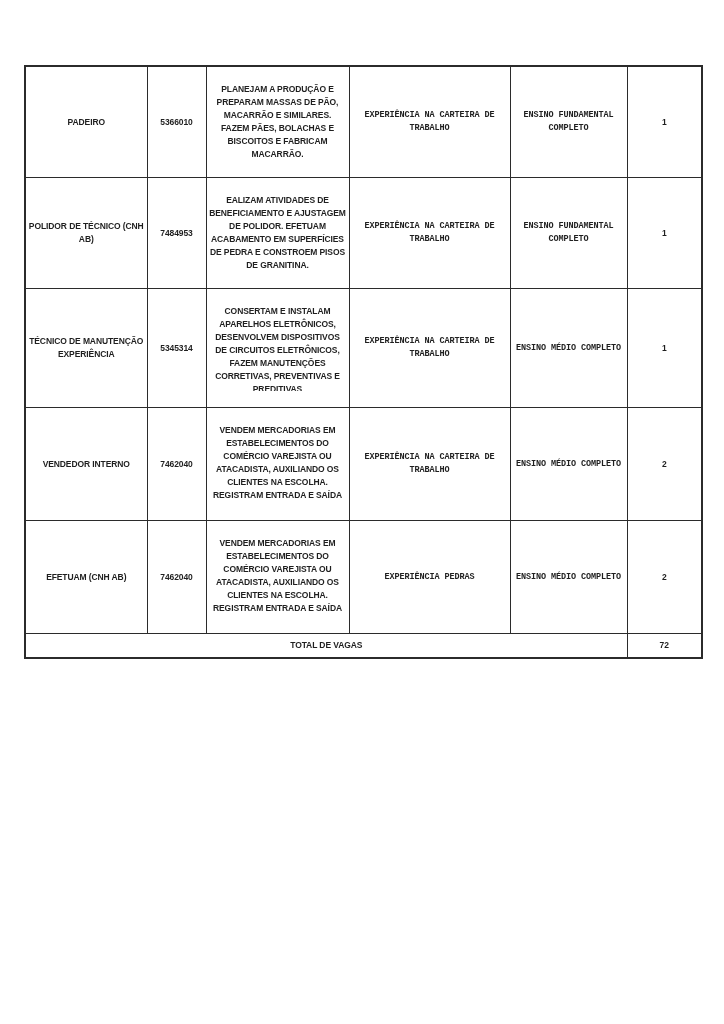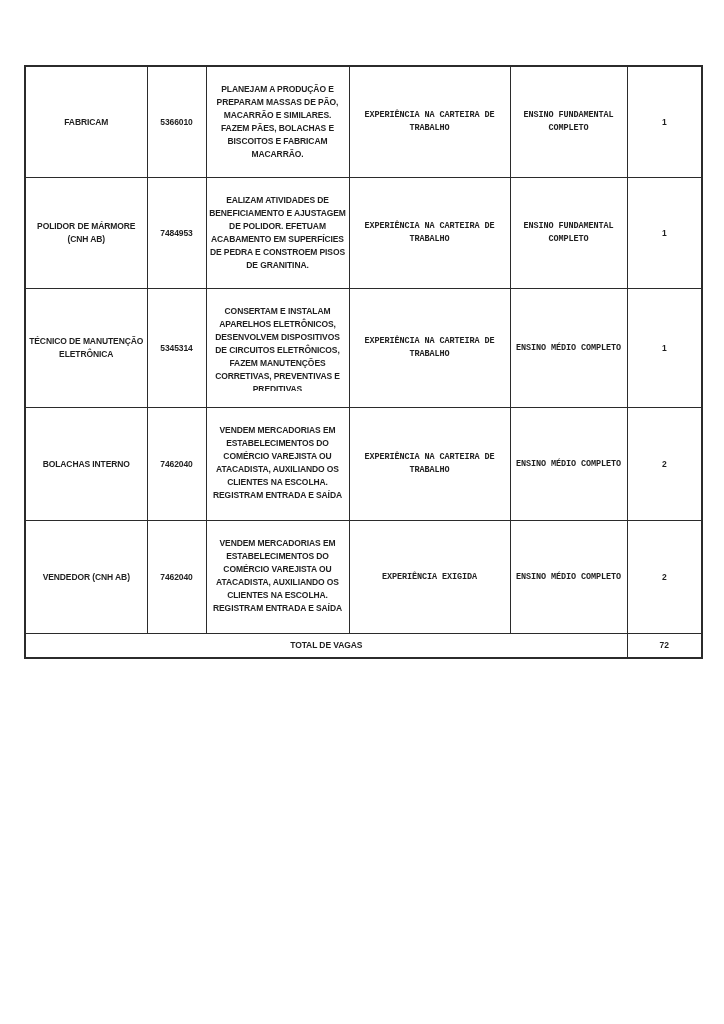--- a/index.html
+++ b/index.html
@@ -61,110 +61,110 @@
       <col style="width:122px">
       <col style="width:59px">
       <col style="width:143px">
       <col style="width:161px">
       <col style="width:117px">
       <col style="width:75px">
     </colgroup>
     <tbody id="rows-body">
         <tr style="height: 90px;">
           <td class="col-job">
-            <div class="cell-text">FABRICAM</div>
+            <div class="cell-text">PADEIRO</div>
           </td>
           <td class="col-code">
             <div class="cell-text">5366010</div>
           </td>
           <td class="col-desc">
             <div class="cell-text desc">PLANEJAM A PRODUÇÃO E PREPARAM MASSAS DE PÃO, MACARRÃO E SIMILARES. FAZEM PÃES, BOLACHAS E BISCOITOS E FABRICAM MACARRÃO.</div>
           </td>
           <td class="col-exp">
             <div class="cell-text">EXPERIÊNCIA NA CARTEIRA DE TRABALHO</div>
           </td>
           <td class="col-edu">
             <div class="cell-text">ENSINO FUNDAMENTAL COMPLETO</div>
           </td>
           <td class="col-count">
             <div class="cell-text">1</div>
           </td>
         </tr>
         <tr style="height: 87px;">
           <td class="col-job">
-            <div class="cell-text">POLIDOR DE MÁRMORE (CNH AB)</div>
+            <div class="cell-text">POLIDOR DE TÉCNICO (CNH AB)</div>
           </td>
           <td class="col-code">
             <div class="cell-text">7484953</div>
           </td>
           <td class="col-desc">
             <div class="cell-text desc">EALIZAM ATIVIDADES DE BENEFICIAMENTO E AJUSTAGEM DE POLIDOR. EFETUAM ACABAMENTO EM SUPERFÍCIES DE PEDRA E CONSTROEM PISOS DE GRANITINA.</div>
           </td>
           <td class="col-exp">
             <div class="cell-text">EXPERIÊNCIA NA CARTEIRA DE TRABALHO</div>
           </td>
           <td class="col-edu">
             <div class="cell-text">ENSINO FUNDAMENTAL COMPLETO</div>
           </td>
           <td class="col-count">
             <div class="cell-text">1</div>
           </td>
         </tr>
         <tr style="height: 90px;">
           <td class="col-job">
-            <div class="cell-text">TÉCNICO DE MANUTENÇÃO ELETRÔNICA</div>
+            <div class="cell-text">TÉCNICO DE MANUTENÇÃO EXPERIÊNCIA</div>
           </td>
           <td class="col-code">
             <div class="cell-text">5345314</div>
           </td>
           <td class="col-desc">
             <div class="cell-text desc">CONSERTAM E INSTALAM APARELHOS ELETRÔNICOS, DESENVOLVEM DISPOSITIVOS DE CIRCUITOS ELETRÔNICOS, FAZEM MANUTENÇÕES CORRETIVAS, PREVENTIVAS E PREDITIVAS</div>
           </td>
           <td class="col-exp">
             <div class="cell-text">EXPERIÊNCIA NA CARTEIRA DE TRABALHO</div>
           </td>
           <td class="col-edu">
             <div class="cell-text">ENSINO MÉDIO COMPLETO</div>
           </td>
           <td class="col-count">
             <div class="cell-text">1</div>
           </td>
         </tr>
         <tr style="height: 87px;">
           <td class="col-job">
-            <div class="cell-text">BOLACHAS INTERNO</div>
+            <div class="cell-text">VENDEDOR INTERNO</div>
           </td>
           <td class="col-code">
             <div class="cell-text">7462040</div>
           </td>
           <td class="col-desc">
             <div class="cell-text desc clipped">VENDEM MERCADORIAS EM ESTABELECIMENTOS DO COMÉRCIO VAREJISTA OU ATACADISTA, AUXILIANDO OS CLIENTES NA ESCOLHA. REGISTRAM ENTRADA E SAÍDA DE MERCADORIAS</div>
           </td>
           <td class="col-exp">
             <div class="cell-text">EXPERIÊNCIA NA CARTEIRA DE TRABALHO</div>
           </td>
           <td class="col-edu">
             <div class="cell-text">ENSINO MÉDIO COMPLETO</div>
           </td>
           <td class="col-count">
             <div class="cell-text">2</div>
           </td>
         </tr>
         <tr style="height: 86px;">
           <td class="col-job">
-            <div class="cell-text">VENDEDOR (CNH AB)</div>
+            <div class="cell-text">EFETUAM (CNH AB)</div>
           </td>
           <td class="col-code">
             <div class="cell-text">7462040</div>
           </td>
           <td class="col-desc">
             <div class="cell-text desc clipped">VENDEM MERCADORIAS EM ESTABELECIMENTOS DO COMÉRCIO VAREJISTA OU ATACADISTA, AUXILIANDO OS CLIENTES NA ESCOLHA. REGISTRAM ENTRADA E SAÍDA DE MERCADORIAS</div>
           </td>
           <td class="col-exp">
-            <div class="cell-text">EXPERIÊNCIA EXIGIDA</div>
+            <div class="cell-text">EXPERIÊNCIA PEDRAS</div>
           </td>
           <td class="col-edu">
             <div class="cell-text">ENSINO MÉDIO COMPLETO</div>
           </td>
           <td class="col-count">
             <div class="cell-text">2</div>
           </td>
         </tr>
       </tbody>
     <tbody>

